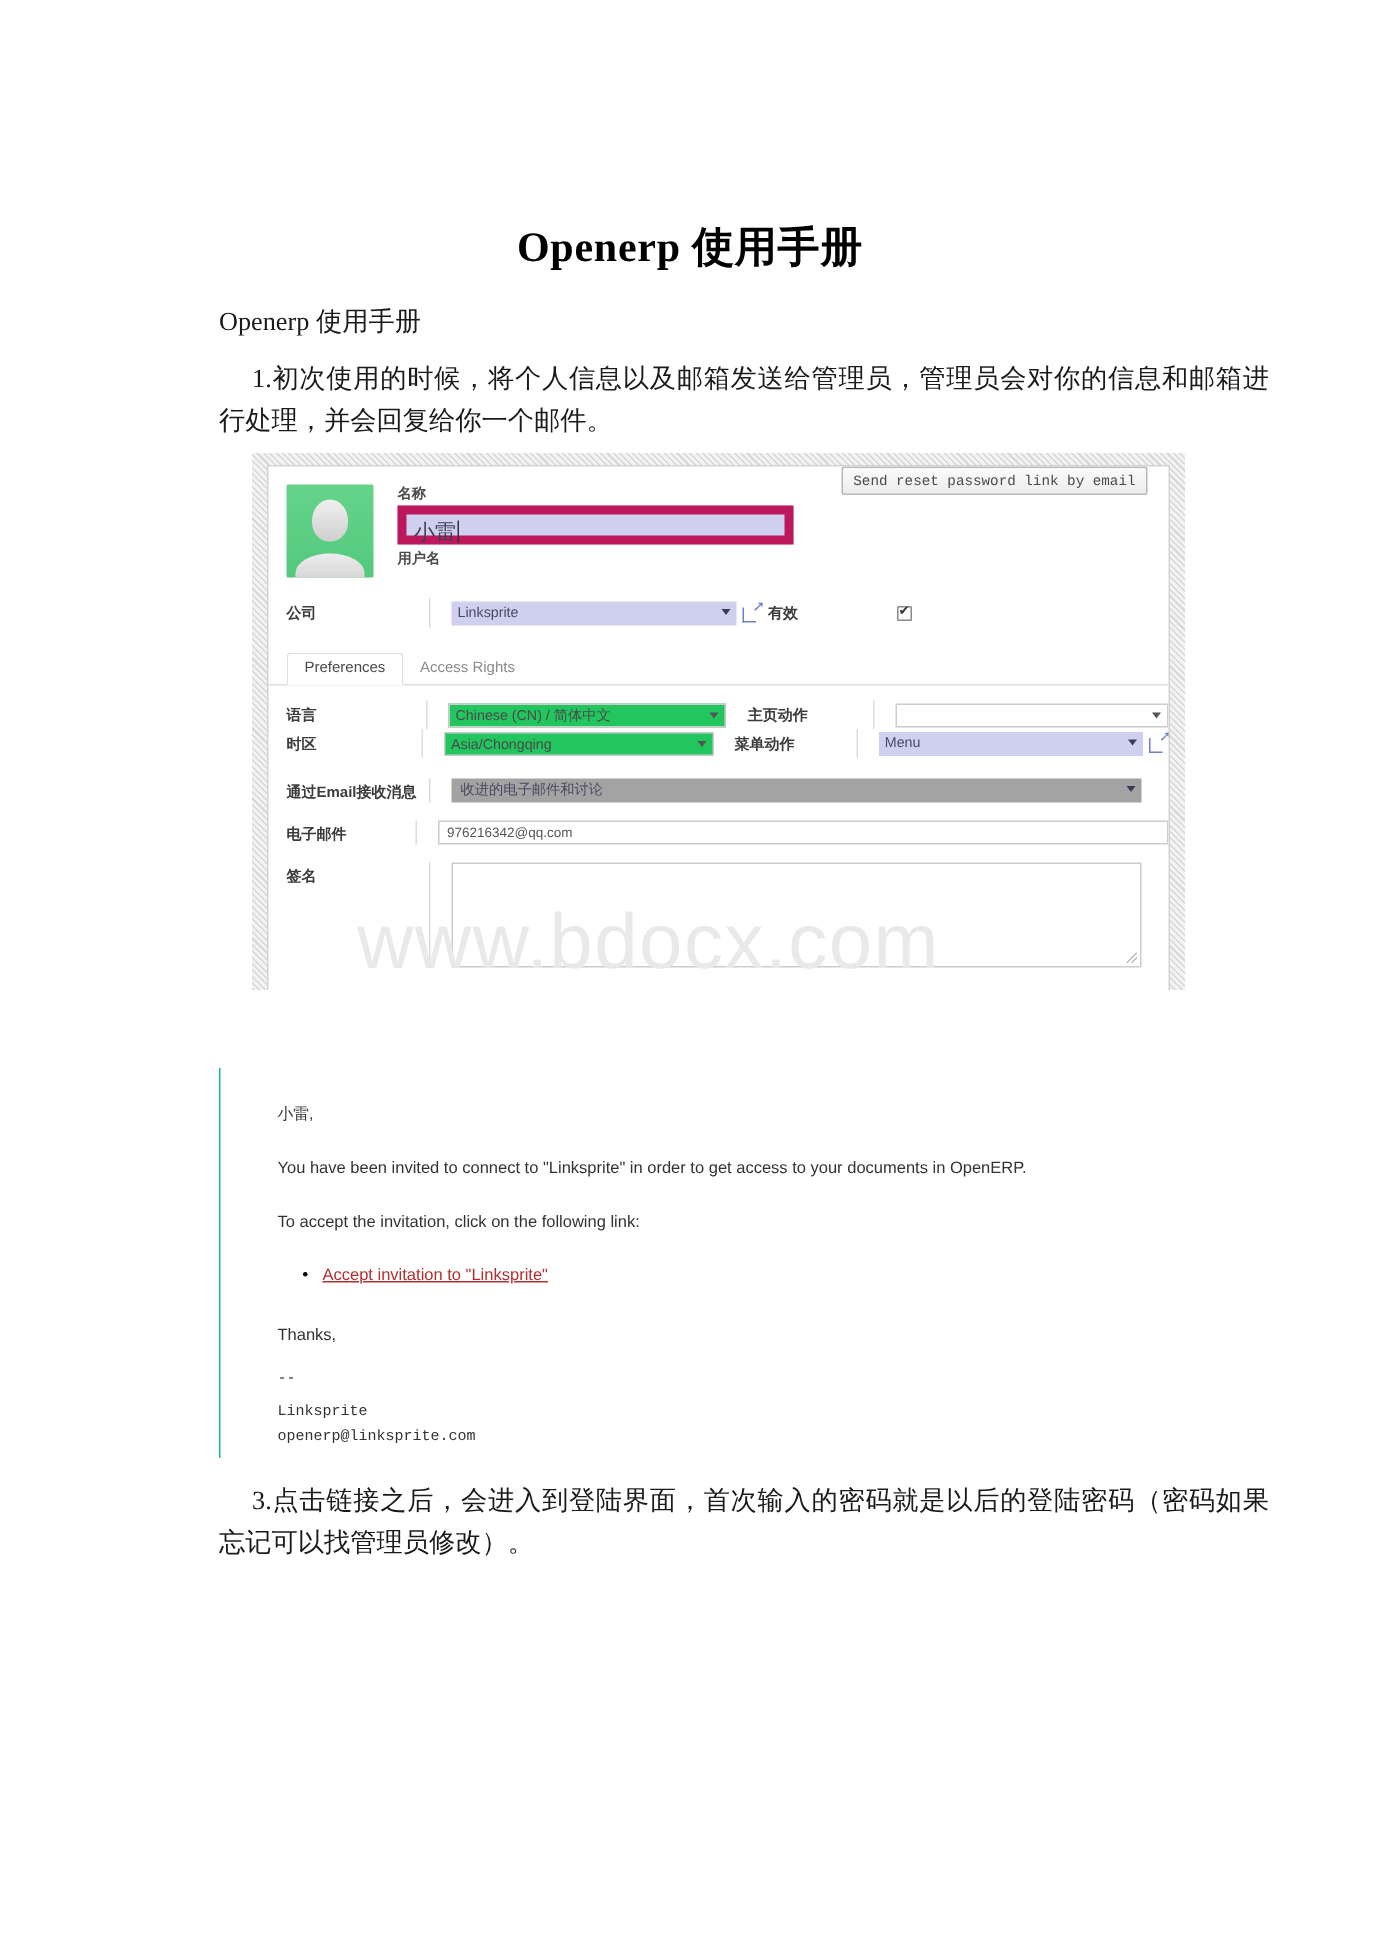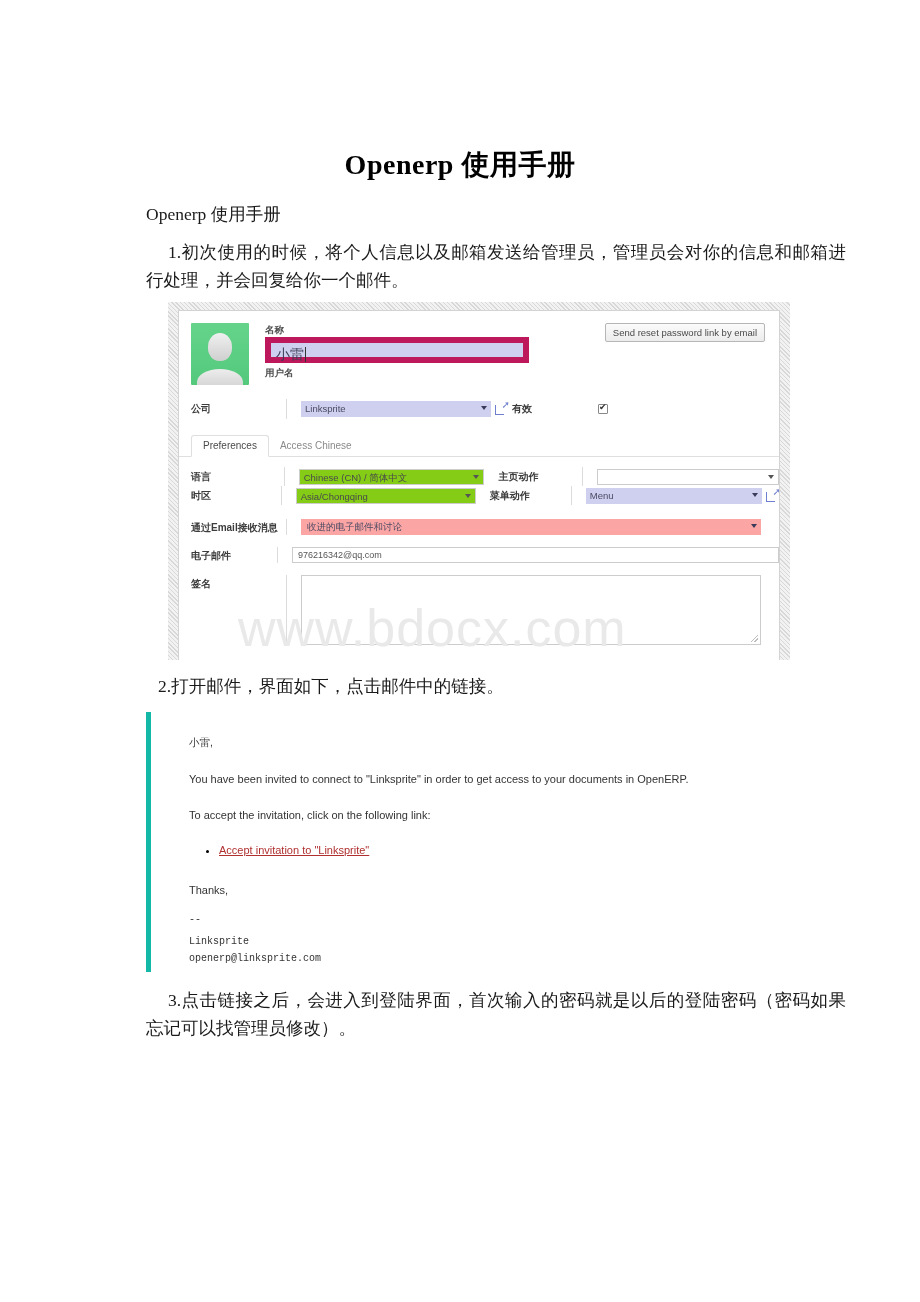--- a/index.html
+++ b/index.html
@@ -104,27 +104,27 @@
   }
   .inp-user {
     width:264px; height:21px;
     background:#cfd0ef;
     border:none;
     font-size:14px; color:#2f2f48;
     padding:0 5px; line-height:21px;
     margin-top:1px;
   }
   .btn-reset {
-    position:absolute; right:14px; top:12px;
+    position:absolute; right:14px; top:0;
     font-size:9.5px; color:#4a4a4a;
     background:linear-gradient(#fbfbfb,#ececec);
     border:1px solid #b6b6b6;
     border-radius:2px;
     padding:3px 7px;
-    font-family:Liberation Sans, sans-serif;
+    font-family:Liberation Mono, monospace;
     white-space:nowrap;
   }
 
   
   .row-company {
     display:flex; align-items:center;
     margin-top:14px; padding-left:12px; height:20px;
   }
   .lab-col { width:95px; font-size:10px; font-weight:bold; color:#3c3c3c; }
   .sep-v { width:1px; align-self:stretch; background:#dcdcdc; margin-right:14px; }
@@ -179,42 +179,42 @@
     border:1px solid #dfdfdf;
     border-bottom:1px solid #fff;
     border-radius:3px 3px 0 0;
     margin-bottom:-1px;
   }
 
   
   .pref { padding-left:12px; padding-top:10px; }
   .prow { display:flex; align-items:center; height:19px; }
   .sel-std {
-    width:190px; height:16px; background:#84cc16;
+    width:190px; height:16px; background:#22c55e;
     border:1px solid #ccc; font-size:9.5px; color:#4a4a4a;
     padding:0 4px; line-height:15px; position:relative;
   }
   .sel-std .caret-dn { border-top-color:#555; top:5px; }
   .lab-col2 { width:86px; margin-left:14px; font-size:10px; font-weight:bold; color:#3c3c3c; }
   .sel-r-blank {
     width:186px; height:16px; background:#fff; border:1px solid #ccc;
     position:relative;
   }
   .sel-r-blank .caret-dn { border-top-color:#555; top:5px; }
   .sel-r-menu {
     width:186px; height:16px; background:#cfd0ef;
     font-size:9.5px; color:#4a4a62; padding:0 4px; line-height:16px;
     position:relative;
   }
 
   .sec2 { padding-left:12px; margin-top:14px; }
   .srow { display:flex; align-items:flex-start; margin-bottom:3px;margin-top:12px; }
   .lab-wide { width:95px; font-size:10px; font-weight:bold; color:#3c3c3c; padding-top:2px; }
   .sel-wide {
-    width:460px; height:16px; background:#fca5a5;
+    width:460px; height:16px; background:#a3a3a3;
     font-size:9.5px; color:#4a4a62; padding:0 6px; line-height:16px;
     position:relative;
   }
   .inp-email {
     width:536px; height:16px; background:#fff; border:1px solid #ccc;
     font-size:9px; color:#555; padding:0 5px; line-height:15px;
   }
   .txt-sign {
     width:460px; height:70px; background:#fff; border:1px solid #ccc;
     position:relative;
@@ -239,21 +239,21 @@
     white-space:nowrap;
     pointer-events:none;
   }
 
   
   .shot2 {
     position:absolute;
     left:146px; top:712px;
     width:654px; height:260px;
     background:#ffffff;
-    border-left:5px solid #14b8a6;
+    border-left:1px solid #14b8a6;
     font-family:"Liberation Sans", sans-serif;
     padding:24px 0 0 38px;
   }
   .mail-greet { font-size:10.5px; color:#333; margin-bottom:22px; }
   .mail-p { font-size:11px; color:#333; margin-bottom:21px; line-height:15px; }
   .mail-list { margin:0 0 28px 0; padding-left:30px; }
   .mail-list li { font-size:11px; }
   .mail-link {
     color:#b03030; text-decoration:underline; font-size:11px;
   }
@@ -296,21 +296,21 @@
           <span>Linksprite</span>
           <span class="caret-dn"></span>
         </div>
         <span class="ext-ico"></span>
         <div class="lab-active">有效</div>
         <div class="cbx"></div>
       </div>
 
       <div class="tabs">
         <div class="tab active">Preferences</div>
-        <div class="tab">Access Chinese</div>
+        <div class="tab">Access Rights</div>
       </div>
 
       <div class="pref">
         <div class="prow">
           <div class="lab-col">语言</div>
           <div class="sep-v"></div>
           <div class="sel-std">
             <span>Chinese (CN) / 简体中文</span>
             <span class="caret-dn"></span>
           </div>
@@ -357,21 +357,20 @@
           <div class="sep-v"></div>
           <div class="txt-sign"></div>
         </div>
       </div>
 
     </div>
   </div>
 
   <div class="watermark">www.bdocx.com</div>
 
-  <div class="para p-step2">2.打开邮件，界面如下，点击邮件中的链接。</div>
 
   <div class="shot2">
     <div class="mail-greet">小雷,</div>
     <div class="mail-p">You have been invited to connect to "Linksprite" in order to get access to your documents in OpenERP.</div>
     <div class="mail-p">To accept the invitation, click on the following link:</div>
     <ul class="mail-list">
       <li>
         <a class="mail-link" href="#">Accept invitation to "Linksprite"</a>
       </li>
     </ul>

